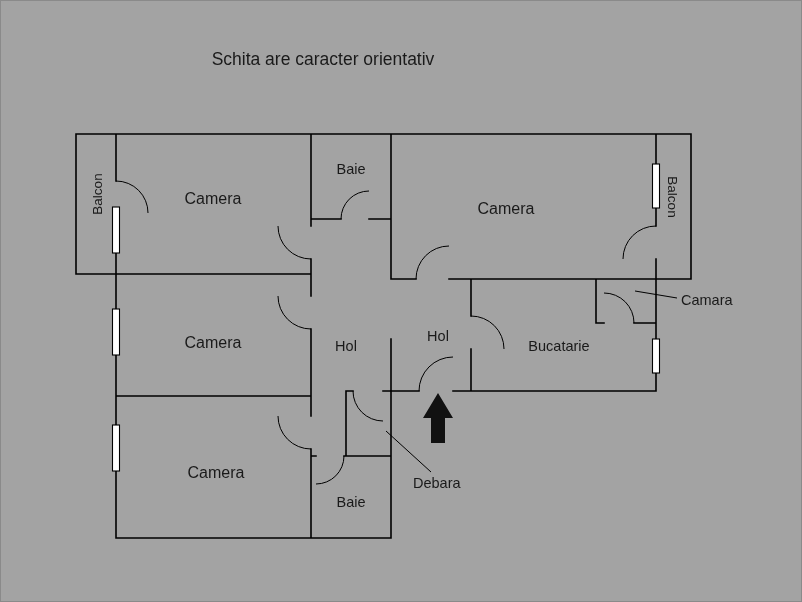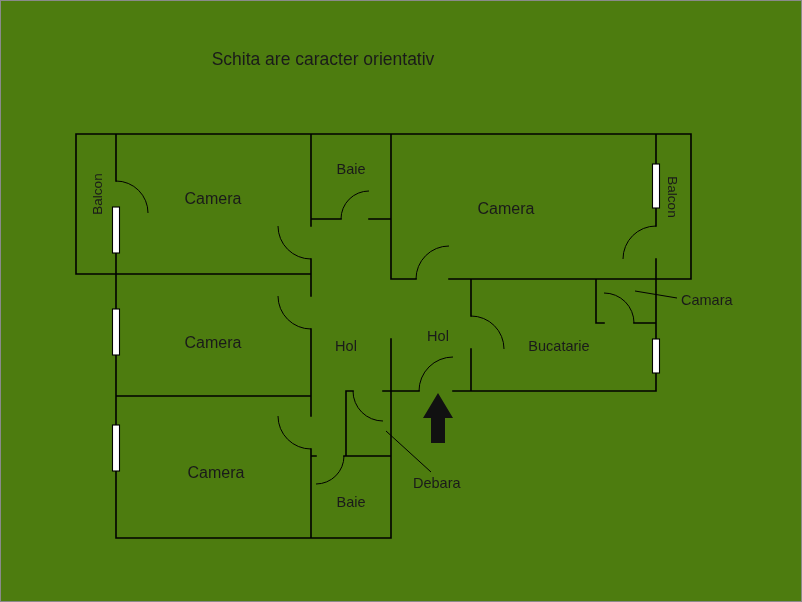--- a/index.html
+++ b/index.html
@@ -6,21 +6,21 @@
     margin: 0;
     padding: 0;
     background: #ffffff;
     font-family: "Liberation Sans", sans-serif;
   }
   .frame {
     position: relative;
     width: 800px;
     height: 600px;
     border: 1px solid #8a8a8a;
-    background: #4d7c0f;
+    background: #a3a3a3;
     overflow: hidden;
     text-align: right;
   }
   svg { display: block; }
   .walls {
     fill: none;
     stroke: #000000;
     stroke-width: 1.6;
     stroke-linecap: square;
   }

